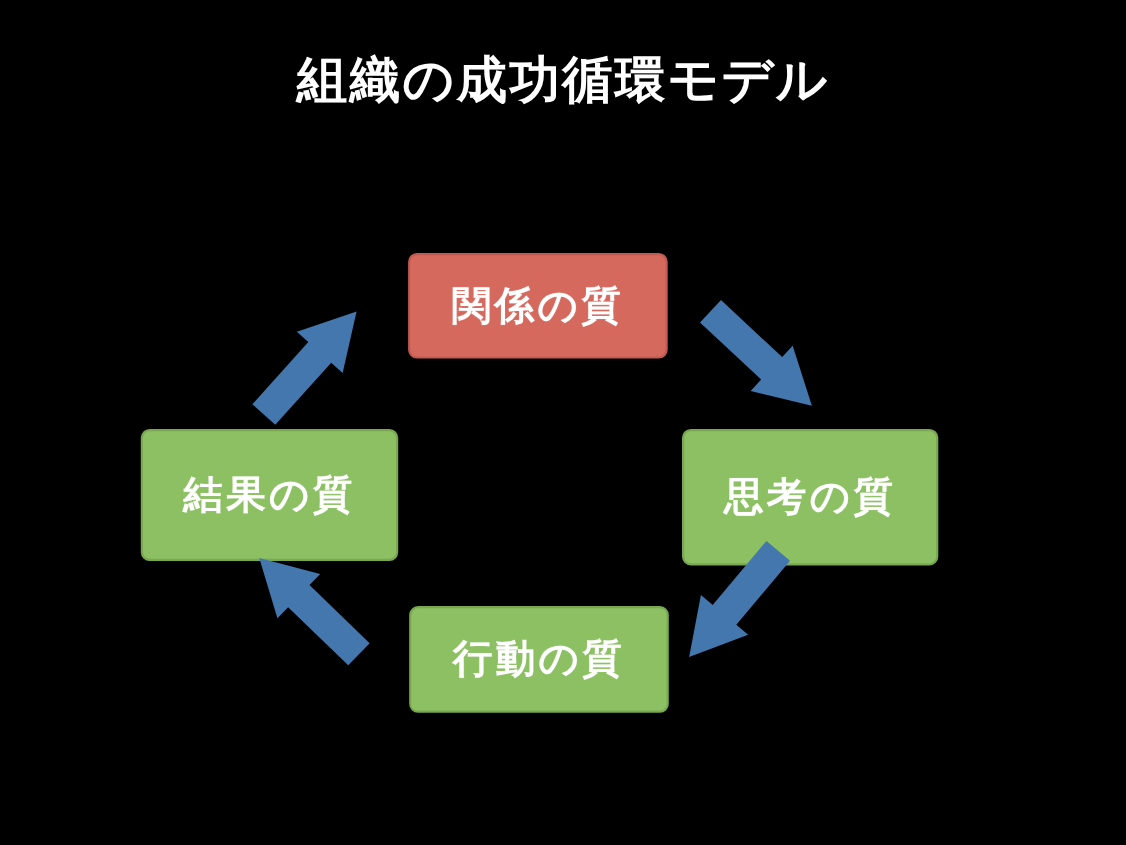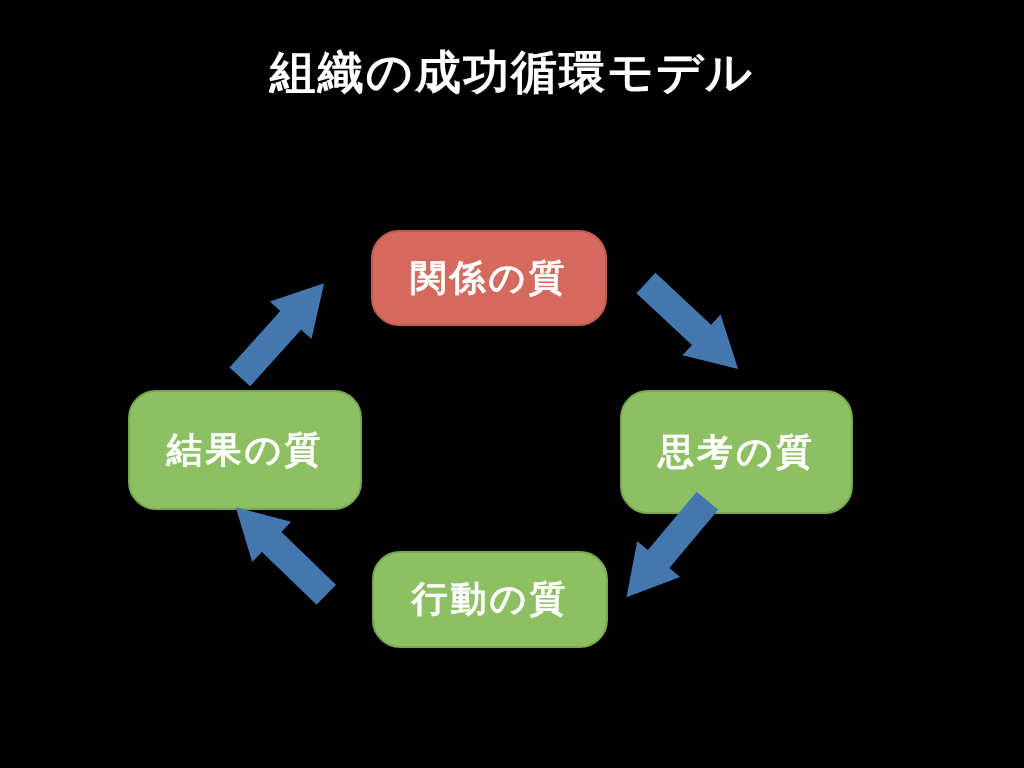--- a/index.html
+++ b/index.html
@@ -26,21 +26,21 @@
     text-align: center;
     color: #fff;
     font-size: 46px;
     font-weight: bold;
     letter-spacing: 2px;
     line-height: 1.25;
   }
   .node {
     position: absolute;
     box-sizing: border-box;
-    border-radius: 28px;
+    border-radius: 8px;
     border: 2px solid rgba(0,0,0,0.25);
     display: flex;
     align-items: center;
     justify-content: center;
   }
   .node .node-label {
     color: #fff;
     font-size: 36px;
     font-weight: 600;
     letter-spacing: 3px;

